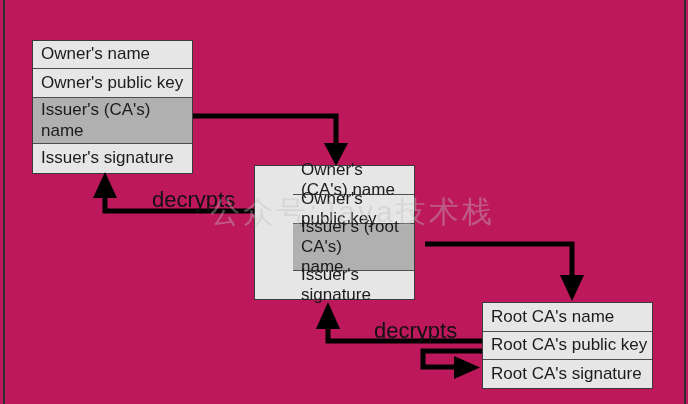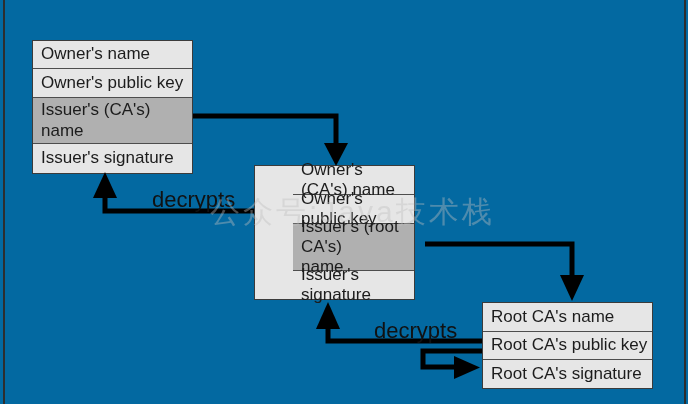--- a/index.html
+++ b/index.html
@@ -1,17 +1,17 @@
 <!DOCTYPE html>
 <html style="--row-light: #e6e6e6; --row-dark: #b0b0b0; --border: #3b3b3b; --border-inner: #4d4d4d; --arrow: #000000;"><head>
 <meta charset="utf-8">
 <style>
   html,body{margin:0;padding:0;background:#fff;}
   .stage{
-    position:relative;width:688px;height:404px;background:#0369a1;
+    position:relative;width:688px;height:404px;background:#be185d;
     font-family:"Liberation Sans",sans-serif;color:#1c1c1c;overflow:hidden;
   }
   .frame-line{position:absolute;top:0;width:2px;height:404px;background:#2e2e2e;}
   .frame-left{left:3px;}
   .frame-right{left:684px;}
 
   .cert{
     position:absolute;box-sizing:border-box;
     border:1px solid var(--border,#3b3b3b);
     background:var(--row-light,#e6e6e6);

